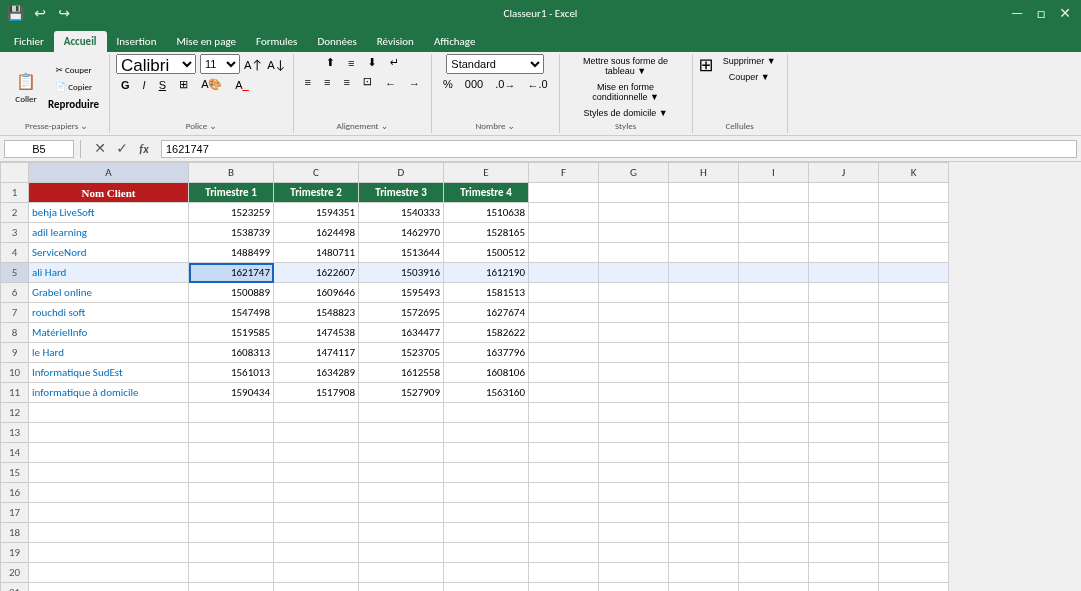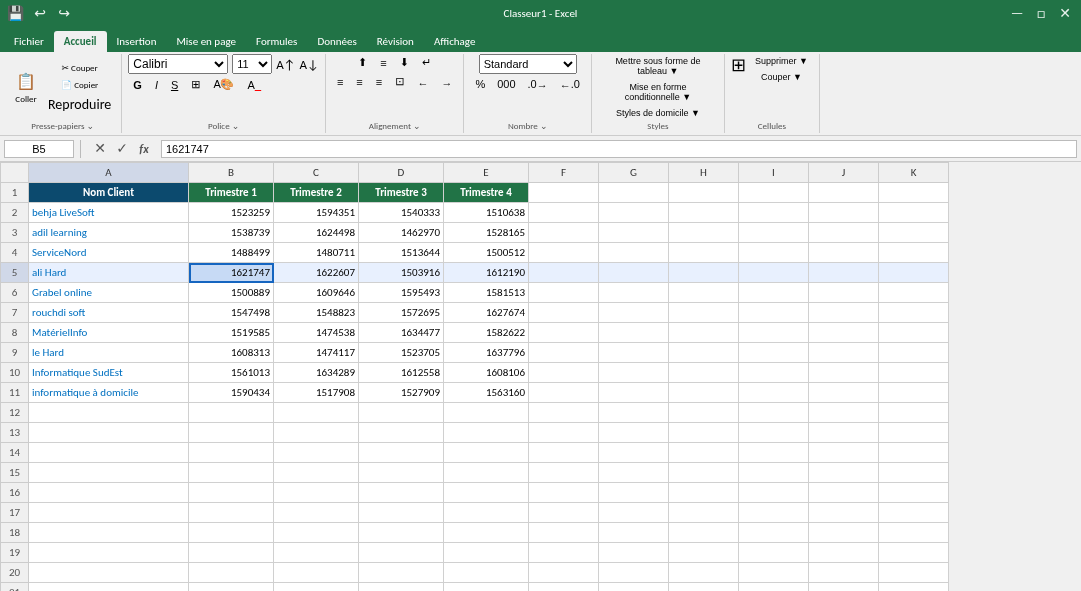--- a/index.html
+++ b/index.html
@@ -86,30 +86,30 @@
 
     <div class="ribbon-group">
       <div class="ribbon-group-inner">
         <div class="ribbon-btn">
           <div class="ribbon-icon">📋</div>
           <span>Coller</span>
         </div>
         <div style="display:flex;flex-direction:column;gap:2px;">
           <div class="ribbon-btn">✂ Couper</div>
           <div class="ribbon-btn">📄 Copier</div>
-          <div class="ribbon-btn" style="font-size:14px;">Reproduire</div>
+          <div class="ribbon-btn" style="font-size:11px;font-weight:bold;">Reproduire</div>
         </div>
       </div>
       <div class="ribbon-group-label">Presse-papiers ⌄</div>
     </div>
 
     <div class="ribbon-group">
       <div class="ribbon-group-inner" style="flex-direction:column;align-items:flex-start;gap:2px;">
         <div style="display:flex;gap:4px;align-items:center;">
-          <select style="width:100px;font-size:12px;height:20px;">
+          <select style="width:80px;font-size:17px;height:20px;">
             <option>Calibri</option>
           </select>
           <select style="width:40px;font-size:11px;height:20px;">
             <option>11</option>
           </select>
           <span style="cursor:pointer;font-size:13px;">A↑</span>
           <span style="cursor:pointer;font-size:13px;">A↓</span>
         </div>
         <div style="display:flex;gap:3px;align-items:center;">
           <button class="ribbon-small-btn" style="font-weight:bold;">G</button>
@@ -225,21 +225,21 @@
           <th class="col-header">G</th>
           <th class="col-header">H</th>
           <th class="col-header">I</th>
           <th class="col-header">J</th>
           <th class="col-header">K</th>
         </tr>
       </thead>
       <tbody id="spreadsheet-body">
       <tr>
             <th class="row-header">1</th>
-            <td style="background: #0c4a6e; color: rgb(255, 255, 255); font-weight: bold; text-align: center;">Nom Client</td>
+            <td style="background: #b91c1c; color: rgb(255, 255, 255); font-weight: bold; text-align: center; font-family: Liberation Serif, serif;">Nom Client</td>
             <td style="background: rgb(33, 115, 70); color: rgb(255, 255, 255); font-weight: bold; text-align: center;">Trimestre 1</td>
             <td style="background: rgb(33, 115, 70); color: rgb(255, 255, 255); font-weight: bold; text-align: center;">Trimestre 2</td>
             <td style="background: rgb(33, 115, 70); color: rgb(255, 255, 255); font-weight: bold; text-align: center;">Trimestre 3</td>
             <td style="background: rgb(33, 115, 70); color: rgb(255, 255, 255); font-weight: bold; text-align: center;">Trimestre 4</td>
             <td></td>
             <td></td>
             <td></td>
             <td></td>
             <td></td>
             <td></td>

